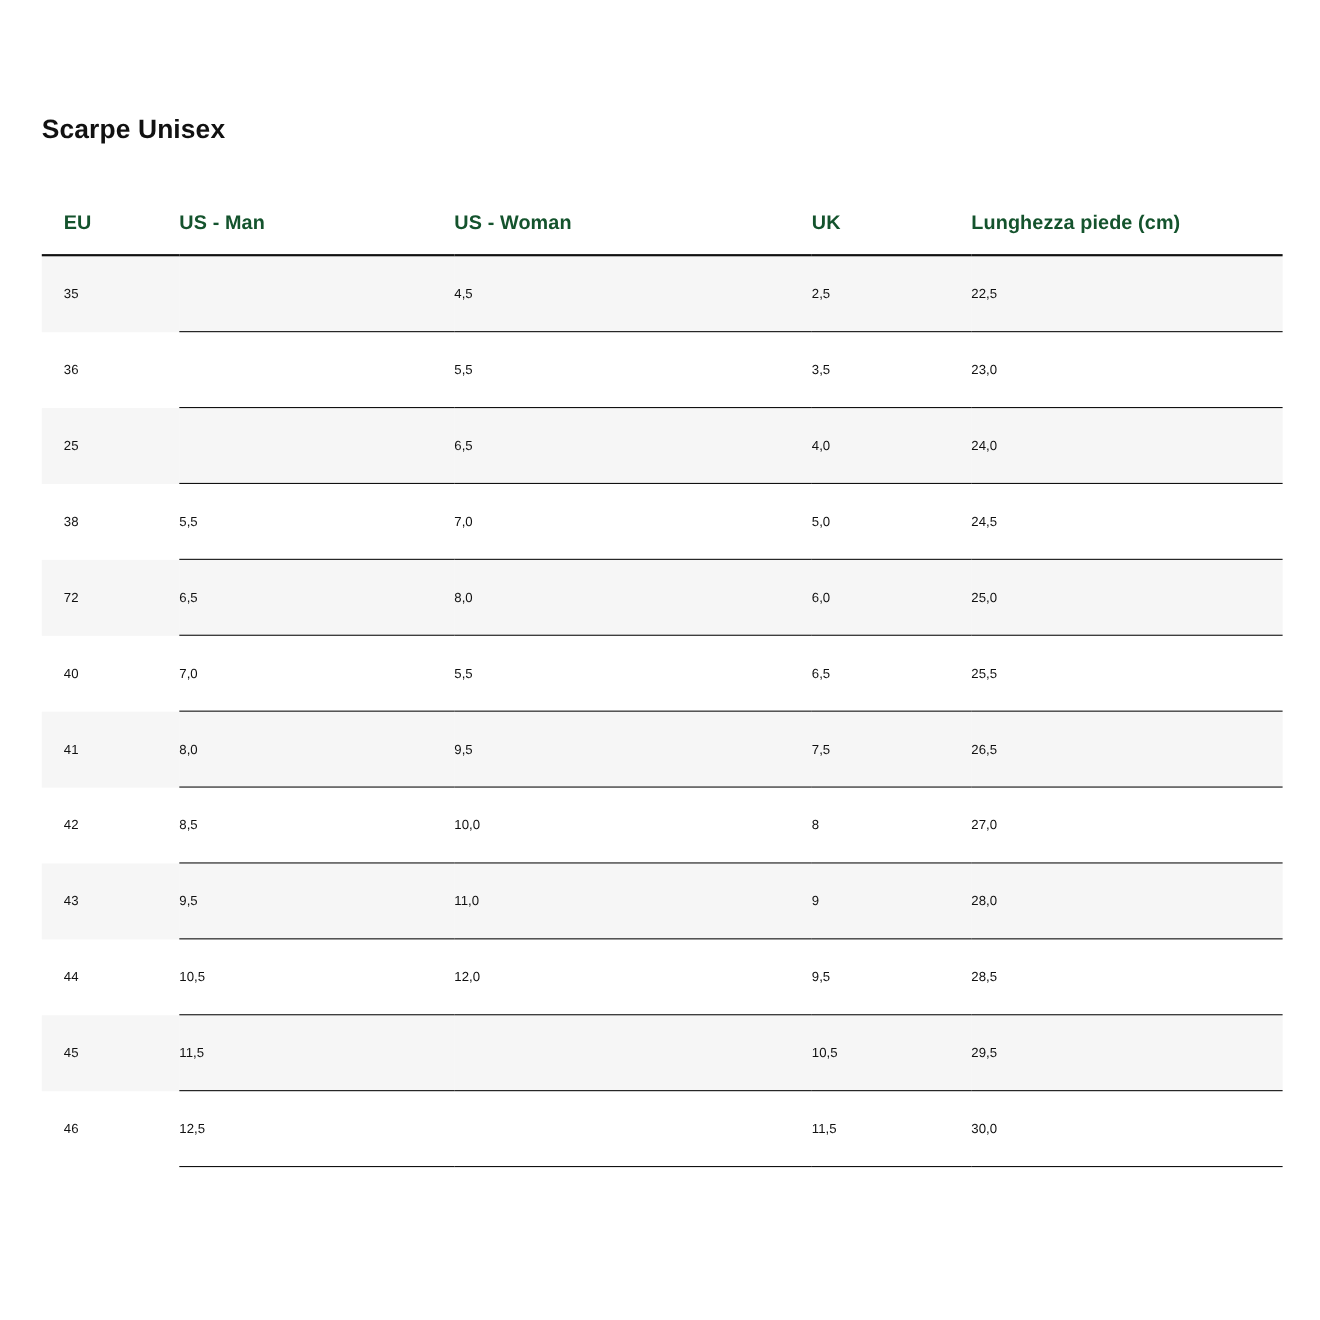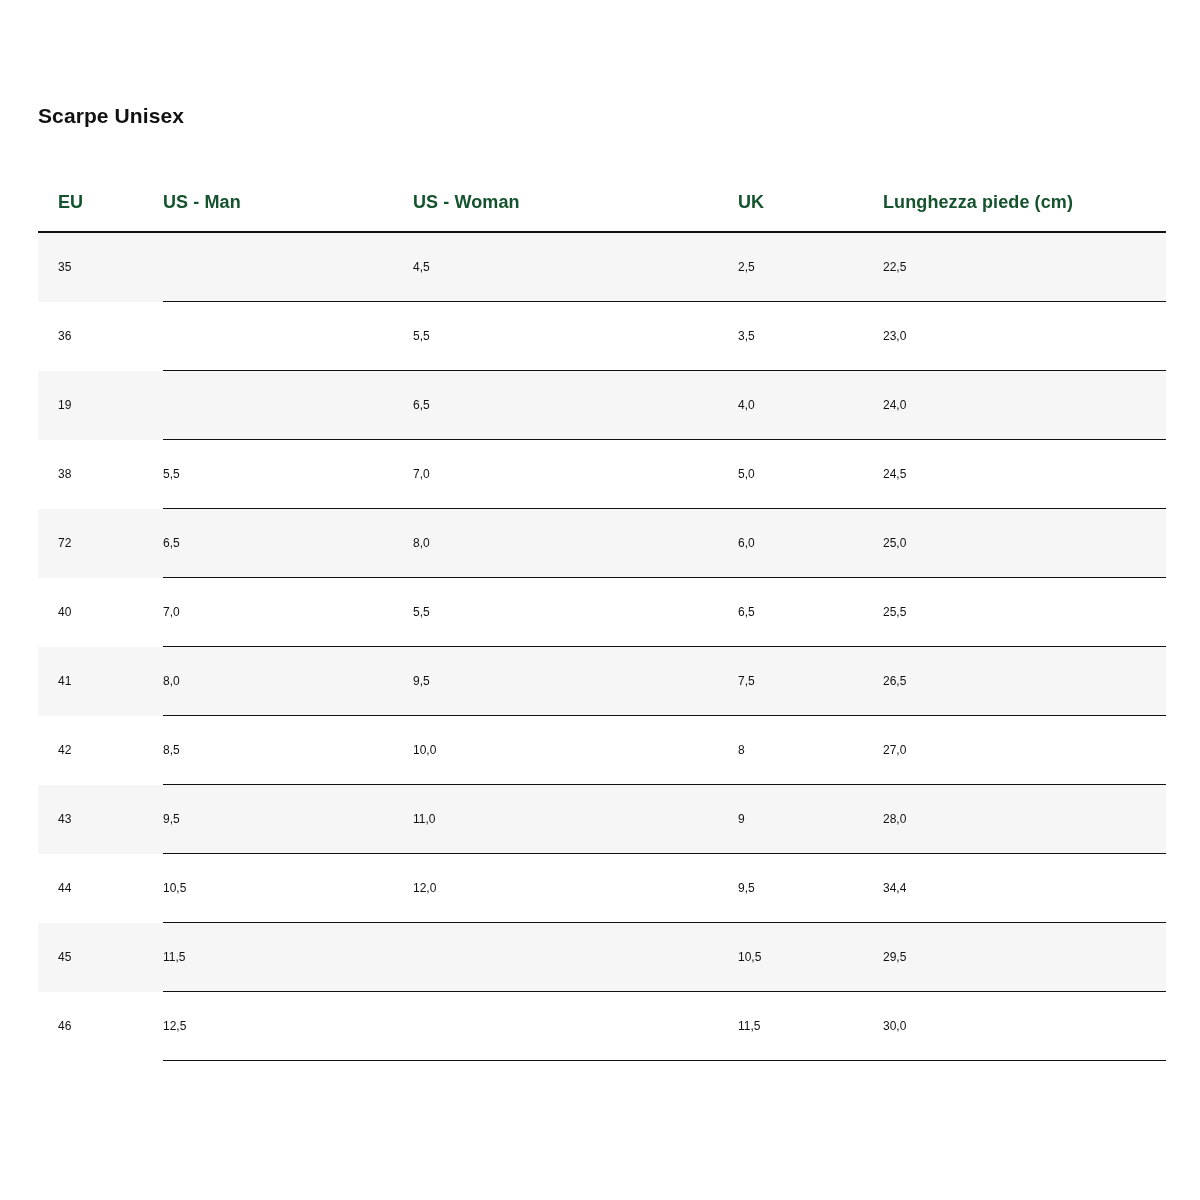--- a/index.html
+++ b/index.html
@@ -20,21 +20,21 @@
     width: 1200px;
     height: 1200px;
     box-sizing: border-box;
     padding: 0;
   }
 
   .title {
     position: absolute;
     left: 38px;
     top: 104px;
-    font-size: 21px;
+    font-size: 24px;
     font-weight: bold;
     letter-spacing: 0.1px;
     color: #111111;
   }
 
   .table-wrap {
     position: absolute;
     left: 38px;
     top: 182px;
     width: 1128px;
@@ -144,21 +144,21 @@
             </td>
             <td class="col3">
               <span class="cell-inner">3,5</span>
             </td>
             <td class="col4">
               <span class="cell-inner">23,0</span>
             </td>
           </tr>
           <tr class="alt">
             <td class="col0">
-              <span class="cell-inner">19</span>
+              <span class="cell-inner">25</span>
             </td>
             <td class="col1">
               <span class="cell-inner"></span>
             </td>
             <td class="col2">
               <span class="cell-inner">6,5</span>
             </td>
             <td class="col3">
               <span class="cell-inner">4,0</span>
             </td>
@@ -275,21 +275,21 @@
             <td class="col1">
               <span class="cell-inner">10,5</span>
             </td>
             <td class="col2">
               <span class="cell-inner">12,0</span>
             </td>
             <td class="col3">
               <span class="cell-inner">9,5</span>
             </td>
             <td class="col4">
-              <span class="cell-inner">34,4</span>
+              <span class="cell-inner">28,5</span>
             </td>
           </tr>
           <tr class="alt">
             <td class="col0">
               <span class="cell-inner">45</span>
             </td>
             <td class="col1">
               <span class="cell-inner">11,5</span>
             </td>
             <td class="col2">

